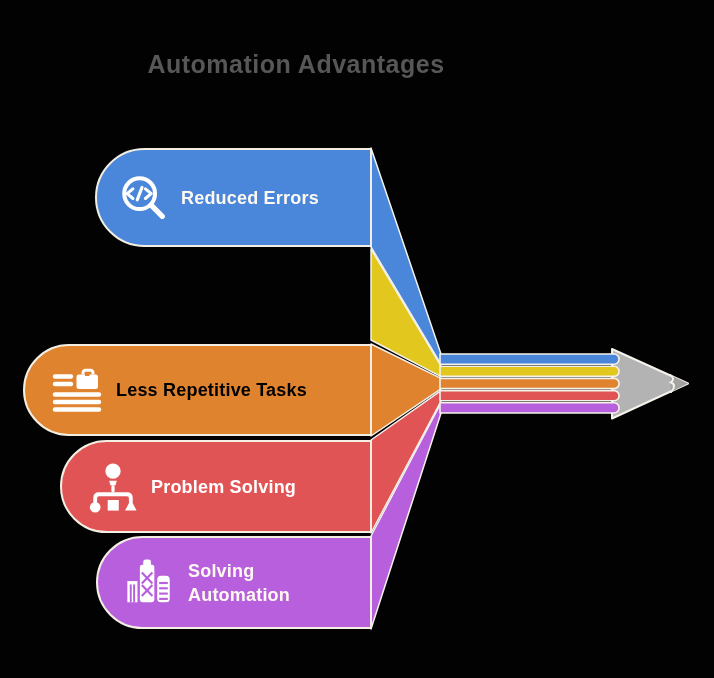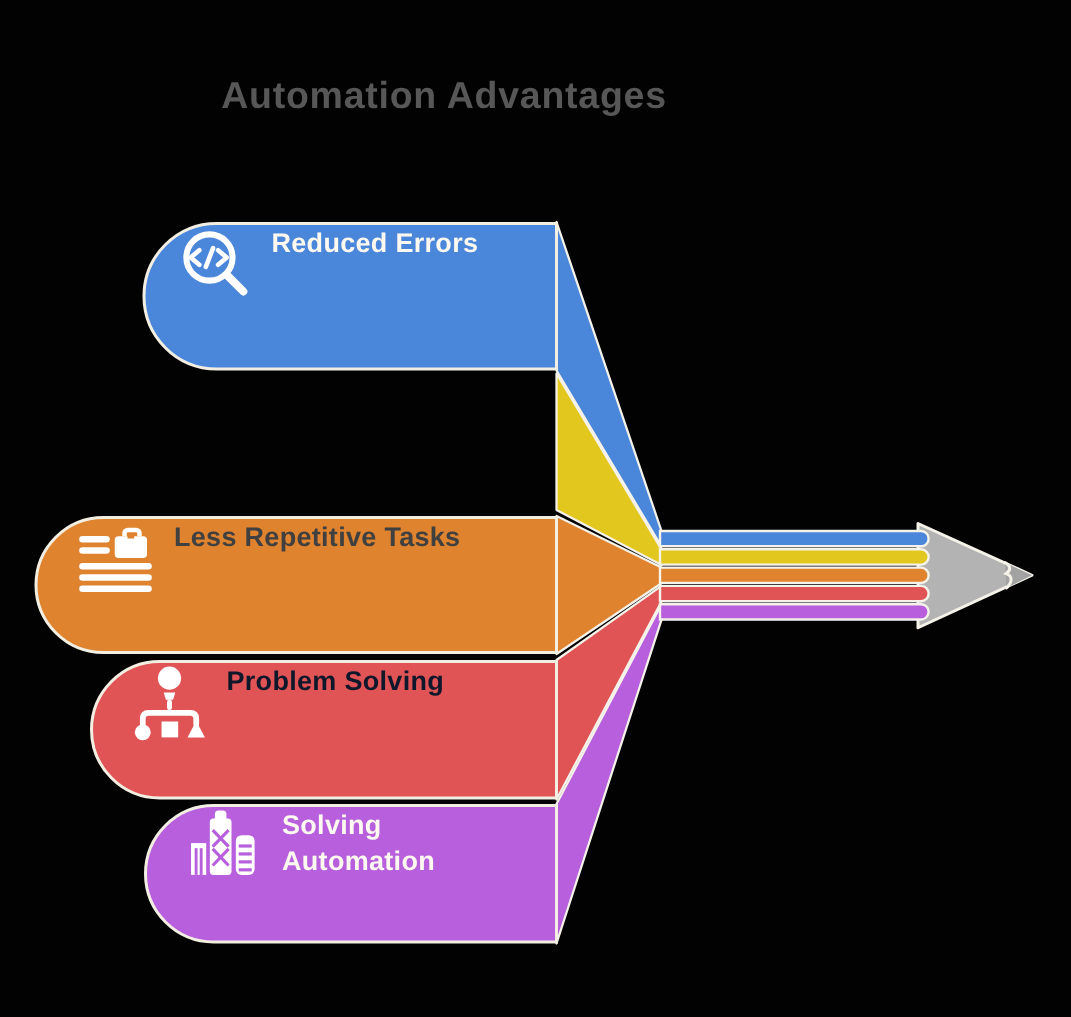--- a/index.html
+++ b/index.html
@@ -8,21 +8,21 @@
     background:#020202;
     font-family:"Liberation Sans", sans-serif;
   }
   .title{
     position:absolute;top:50px;left:0;width:592px;
     text-align:center;font-size:25px;font-weight:bold;
     letter-spacing:.5px;color:#575757;
   }
   .art{position:absolute;left:0;top:0;}
   .banner{
-    position:absolute;display:flex;gap:12px;
+    position:absolute;display:flex;align-items:center;gap:12px;
     border:2px solid #f3eee2;box-sizing:border-box;
   }
   .banner .icon{flex:0 0 auto;width:52px;height:52px;}
   .banner-1{left:95px;top:148px;width:277px;height:99px;border-radius:49.5px 0 0 49.5px;padding-left:20px;--c:#4a86d9;}
   .banner-2{left:60px;top:249px;width:312px;height:91px;border-radius:45.5px 0 0 45.5px;padding-left:22px;--c:#e2c71f;}
   .banner-3{left:23px;top:344px;width:349px;height:92px;border-radius:46px 0 0 46px;padding-left:25px;--c:#e0832f;}
   .banner-3 .icon{width:54px;height:54px;}
   .banner-4{left:60px;top:440px;width:312px;height:93px;border-radius:46.5px 0 0 46.5px;padding-left:25px;--c:#e15456;}
   .banner-5{left:96px;top:536px;width:276px;height:93px;border-radius:46.5px 0 0 46.5px;padding-left:26px;--c:#b75fdd;}
   .label{
@@ -76,36 +76,36 @@
     <svg class="icon" viewBox="0 0 54 54">
       <line x1="5" y1="13.5" x2="21" y2="13.5" stroke="#fff" stroke-width="4.4" stroke-linecap="round"></line>
       <line x1="5" y1="21" x2="21" y2="21" stroke="#fff" stroke-width="4.4" stroke-linecap="round"></line>
       <path d="M33,11.5 V9.5 a2.2,2.2 0 0 1 2.2,-2.2 h5.6 a2.2,2.2 0 0 1 2.2,2.2 V11.5" fill="none" stroke="#fff" stroke-width="3"></path>
       <rect x="26.5" y="11.5" width="21.5" height="14.5" rx="2.5" fill="#fff"></rect>
       <line x1="35" y1="11.5" x2="39.5" y2="11.5" stroke="var(--c,#e0832f)" stroke-width="3"></line>
       <line x1="5" y1="31.5" x2="49" y2="31.5" stroke="#fff" stroke-width="4.4" stroke-linecap="round"></line>
       <line x1="5" y1="39" x2="49" y2="39" stroke="#fff" stroke-width="4.4" stroke-linecap="round"></line>
       <line x1="5" y1="46.5" x2="49" y2="46.5" stroke="#fff" stroke-width="4.4" stroke-linecap="round"></line>
     </svg>
-    <div class="label" style="color: #404040;">
+    <div class="label" style="color: #000000;">
       <span class="line">Less Repetitive Tasks</span>
     </div>
   </div>
 
   <div class="banner banner-4" style="background-color: rgb(225, 84, 86); border-color: rgb(243, 238, 226);">
     <svg class="icon" viewBox="0 0 54 54">
       <circle cx="27" cy="10.5" r="8" fill="#fff"></circle>
       <path d="M23,20.5 L31,20.5 L29.5,25.5 L24.5,25.5 Z" fill="#fff"></path>
       <line x1="27" y1="27" x2="27" y2="31" stroke="#fff" stroke-width="3.4" stroke-linecap="round"></line>
       <path d="M8.5,42 V38.5 Q8.5,34.5 12.5,34.5 H41.5 Q45.5,34.5 45.5,38.5 V42" fill="none" stroke="#fff" stroke-width="4" stroke-linecap="round"></path>
       <circle cx="8.5" cy="48" r="5.5" fill="#fff"></circle>
       <rect x="21.5" y="40.5" width="11.5" height="11" fill="#fff"></rect>
       <polygon points="45.5,40 51.5,51.5 39.5,51.5" fill="#fff"></polygon>
     </svg>
-    <div class="label" style="color: #0f172a;">
+    <div class="label" style="color: #ffffff;">
       <span class="line">Problem Solving</span>
     </div>
   </div>
 
   <div class="banner banner-5" style="background-color: rgb(183, 95, 221); border-color: rgb(243, 238, 226);">
     <svg class="icon" viewBox="0 0 54 54">
       <rect x="3.5" y="25" width="10.5" height="22" fill="#fff"></rect>
       <line x1="7" y1="28.5" x2="7" y2="47" stroke="var(--c,#b75fdd)" stroke-width="2"></line>
       <line x1="10.5" y1="28.5" x2="10.5" y2="47" stroke="var(--c,#b75fdd)" stroke-width="2"></line>
       <rect x="20" y="2.5" width="8" height="8" rx="2.5" fill="#fff"></rect>

